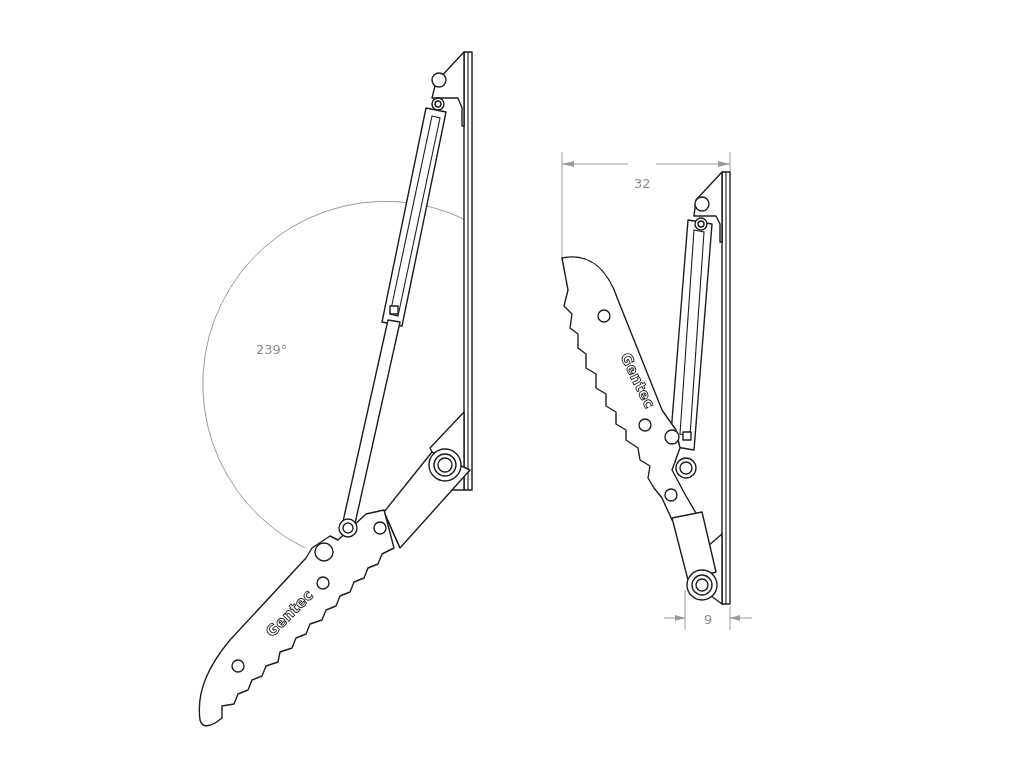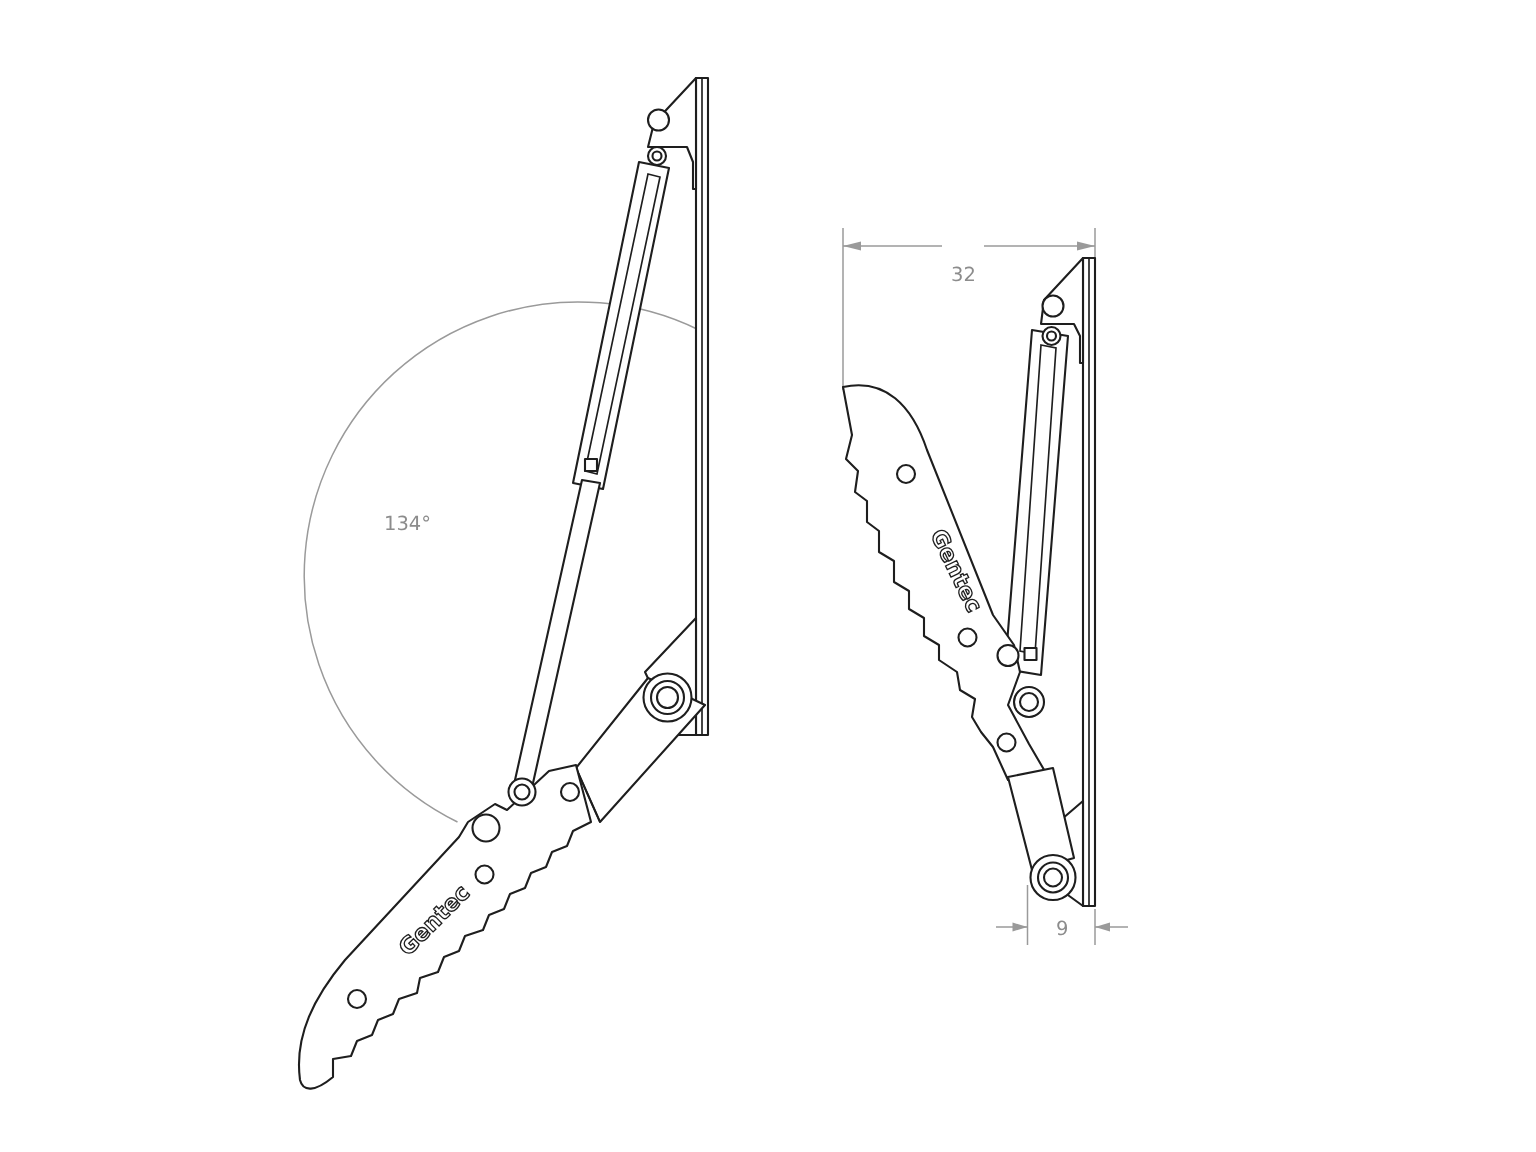--- a/index.html
+++ b/index.html
@@ -108,15 +108,15 @@
       <path class="part" d="M672 518 L702 512 L716 572 L688 580 Z"></path>
       <circle class="part" cx="686" cy="468" r="10"></circle>
       <circle class="part" cx="686" cy="468" r="6"></circle>
       <circle class="part" cx="702" cy="585" r="15"></circle>
       <circle class="part" cx="702" cy="585" r="10"></circle>
       <circle class="part" cx="702" cy="585" r="6"></circle>
     </g>
   </g>
 </svg>
 
-<div class="label" style="left:256px; top:342px;">134°</div>
+<div class="label" style="left:256px; top:342px;">239°</div>
 <div class="label" style="left:634px; top:156px;margin-top:20px;">32</div>
 <div class="label" style="left:704px; top:612px;">9</div>
 
 </body></html>

